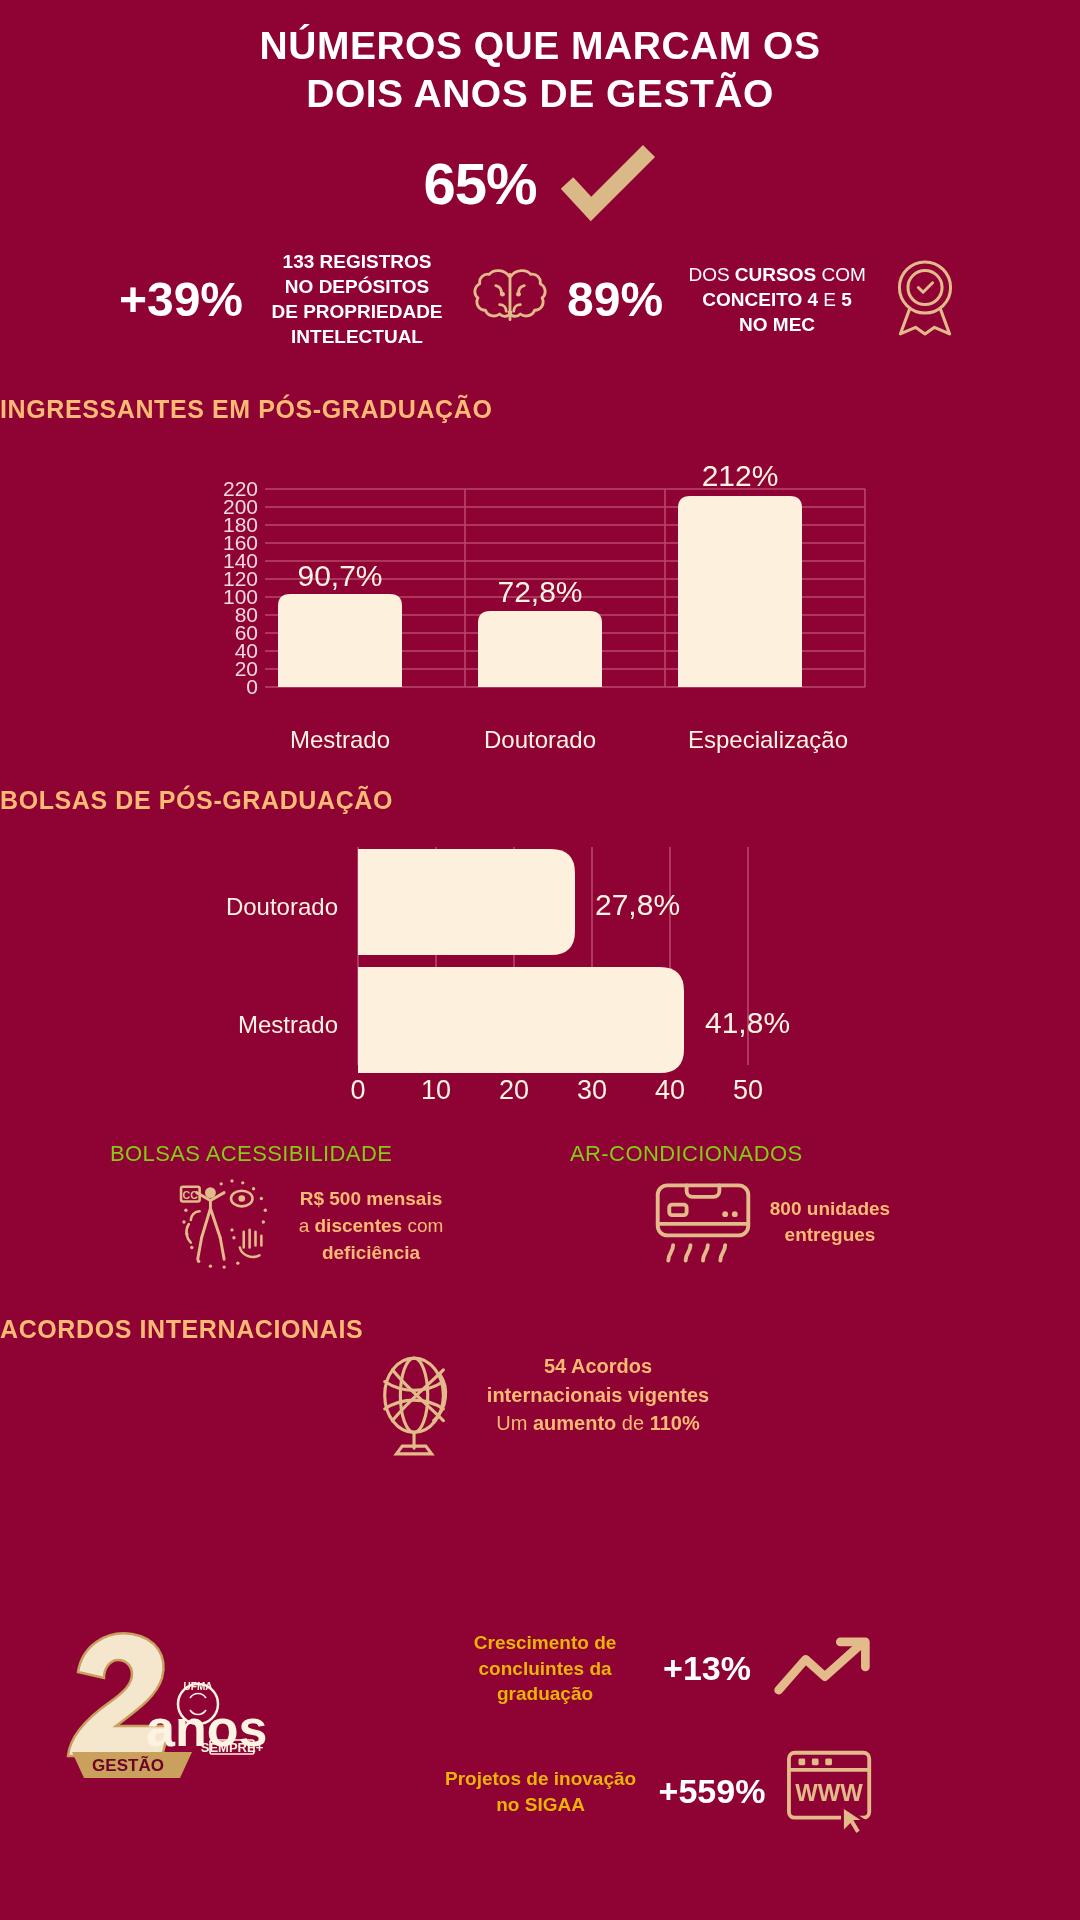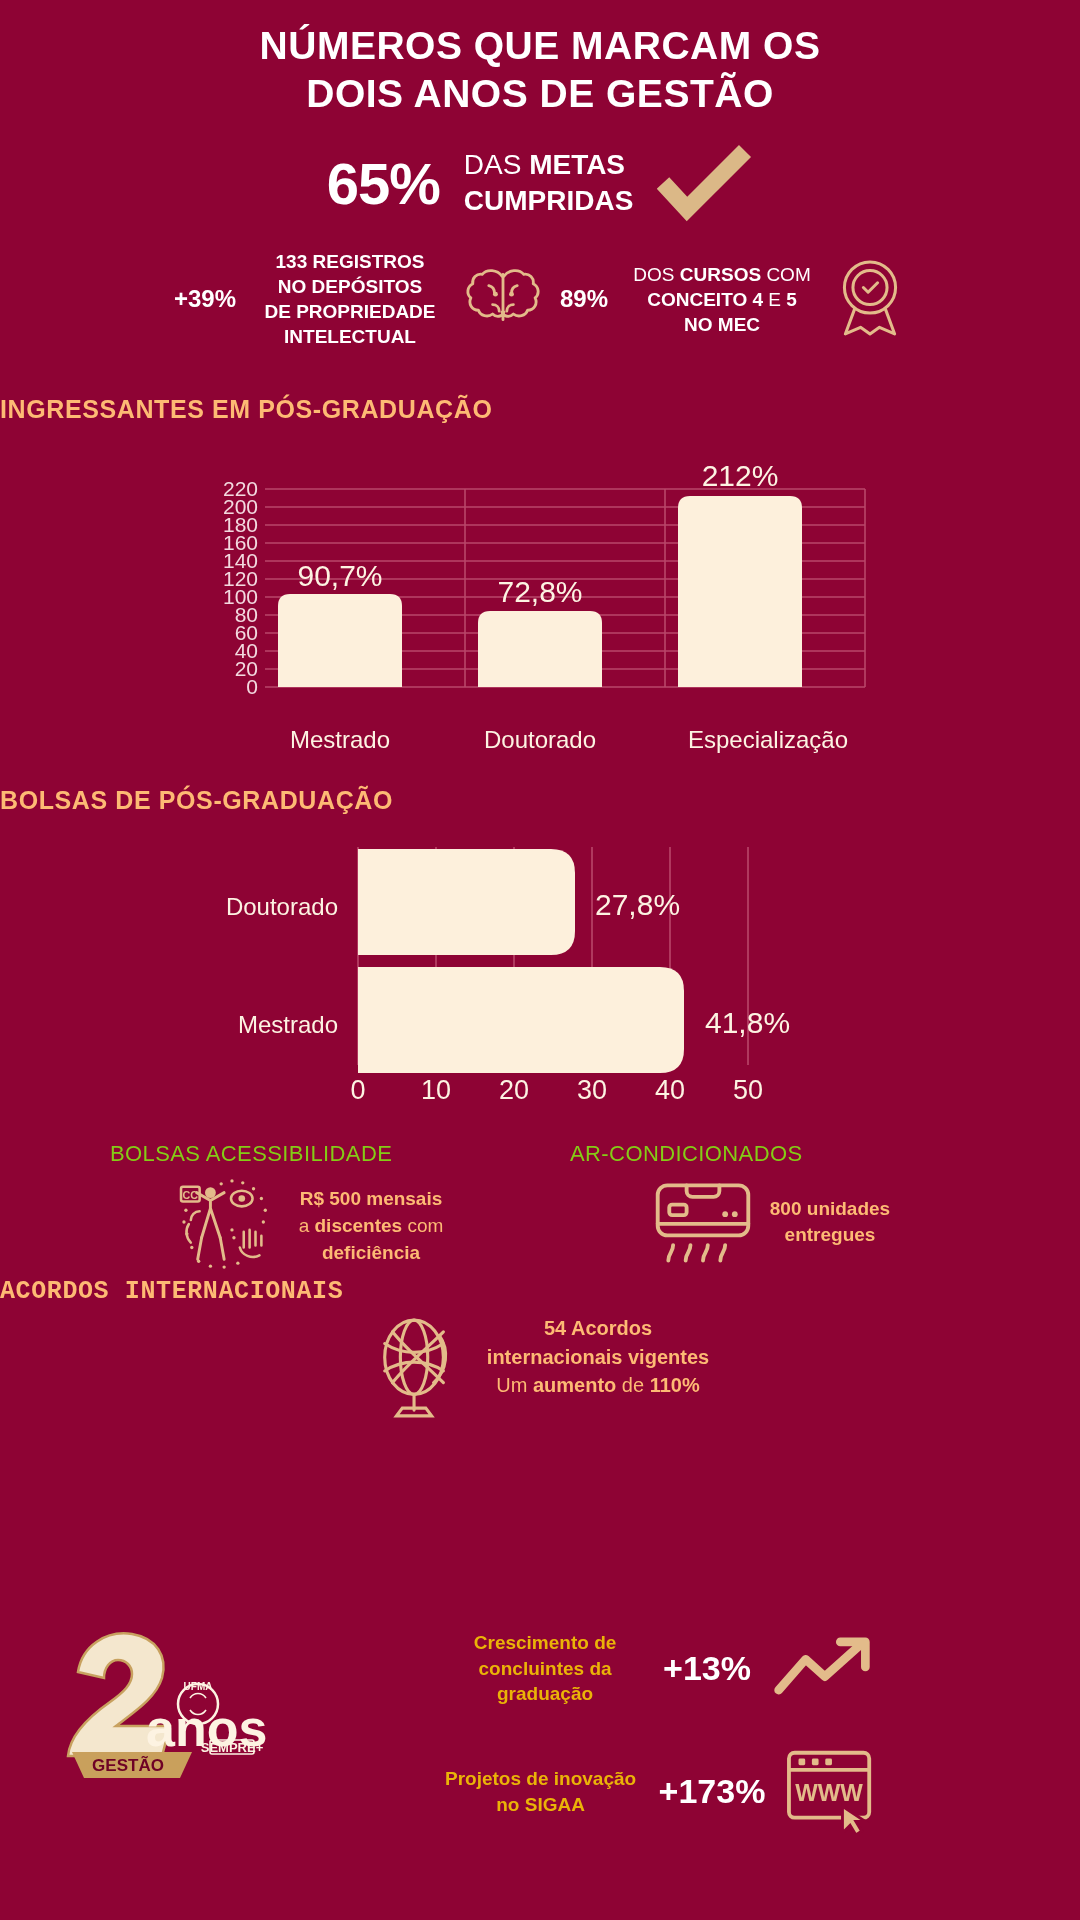--- a/index.html
+++ b/index.html
@@ -27,21 +27,21 @@
   .goals-pct{ font-size:58px; font-weight:bold; color:#FFFFFF; letter-spacing:-1px;}
   .goals-text{ font-size:28px; line-height:1.3; text-align:left; color:#FFFFFF; font-weight:300;}
   .goals-text b{ font-weight:bold; }
   .check-wrap{ width:96px; height:80px; }
 
   
   .stats-row{
     display:flex; align-items:center; justify-content:center;
     margin-top:26px; gap:0;
   }
-  .s-num{ font-size:24px; font-weight:bold; color:#FFFFFF; white-space:nowrap;text-align:center; }
+  .s-num{ font-size:48px; font-weight:bold; color:#FFFFFF; white-space:nowrap;text-align:center; }
   .s-txt{ font-size:19px; font-weight:bold; line-height:1.32; color:#FFFFFF; text-align:center;}
   .s-txt.light{ font-weight:300; }
   .s-txt.light b{ font-weight:bold; }
   .ico{ flex:0 0 auto; }
 
   
   .sec-title{
     font-size:25px; font-weight:bold;
     letter-spacing:.6px; color:#fdba74;
   }
@@ -77,24 +77,20 @@
 
 <div class="header">
   <h1>
     <span>NÚMEROS QUE MARCAM OS</span><br>
     <span>DOIS ANOS DE GESTÃO</span>
   </h1>
 </div>
 
 <div class="goals-row">
   <div class="goals-pct">65%</div>
-  <div class="goals-text">
-    <span>DAS </span><b>METAS</b><br>
-    <b>CUMPRIDAS</b>
-  </div>
   <div class="check-wrap">
     <svg viewBox="0 0 96 80" width="96" height="80">
       <path d="M6 40 L30 66 L88 8" stroke="#DBB887" stroke-width="17" fill="none" stroke-linecap="butt" stroke-linejoin="miter"></path>
     </svg>
   </div>
 </div>
 
 <div class="stats-row">
 
   <div class="s-num" style="margin-right:18px;">+39%</div>
@@ -308,21 +304,21 @@
         </svg>
       </div>
       <div class="duo-text">
         <b>800 unidades</b><br>
         <b>entregues</b>
       </div>
     </div>
   </div>
 </div>
 
-<div class="sec-title" style="font-family:Liberation Mono, monospace;">ACORDOS INTERNACIONAIS</div>
+<div class="sec-title" style="margin-top:38px;">ACORDOS INTERNACIONAIS</div>
 <div class="acc-body">
   <div>
     <svg viewBox="0 0 92 110" width="90" height="108">
       <g fill="none" stroke="#E3BB8A" stroke-width="3.2" stroke-linecap="round">
         <ellipse cx="44" cy="44" rx="30" ry="38"></ellipse>
         <ellipse cx="44" cy="44" rx="14" ry="38"></ellipse>
         <path d="M14 30c18 12 42 12 60 0M14 58c18-12 42-12 60 0"></path>
         <path d="M22 18c14 18 36 36 52 52M22 70c14-18 36-36 52-52"></path>
         <path d="M44 82v16"></path>
         <path d="M26 104h36l-6-8H32z"></path>
@@ -374,21 +370,21 @@
         <path d="M74 10h26v26" fill="none" stroke="#E3BB8A" stroke-width="9" stroke-linecap="round" stroke-linejoin="round"></path>
       </svg>
     </div>
   </div>
 
   <div class="foot-row" style="margin-top:40px;">
     <div class="foot-label">
       <span>Projetos de inovação</span><br>
       <span>no SIGAA</span>
     </div>
-    <div class="foot-num">+173%</div>
+    <div class="foot-num">+559%</div>
     <div>
       <svg viewBox="0 0 100 90" width="96" height="86">
         <g fill="none" stroke="#E3BB8A" stroke-width="4" stroke-linejoin="round">
           <rect x="6" y="6" width="84" height="68" rx="6"></rect>
           <line x1="6" y1="24" x2="90" y2="24"></line>
         </g>
         <g fill="#E3BB8A">
           <rect x="16" y="12" width="7" height="7" rx="1.5"></rect>
           <rect x="30" y="12" width="7" height="7" rx="1.5"></rect>
           <rect x="44" y="12" width="7" height="7" rx="1.5"></rect>

